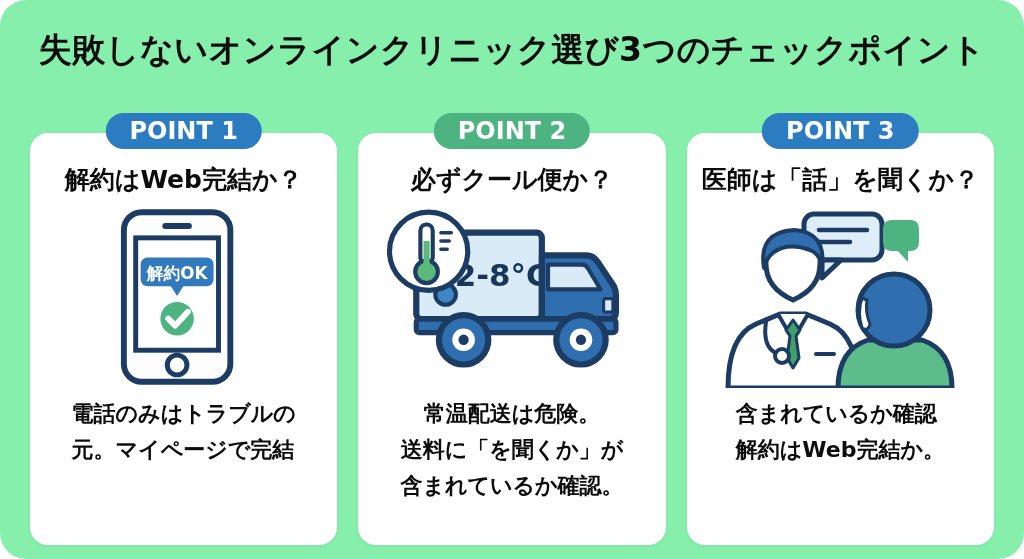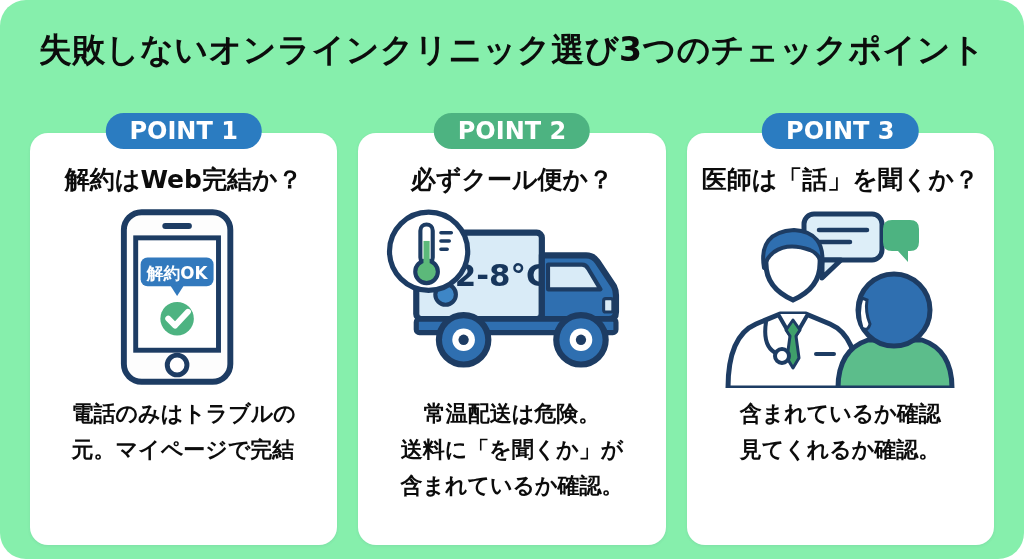--- a/index.html
+++ b/index.html
@@ -168,18 +168,18 @@
 
           <g>
             <path d="M118 180 Q118 142 148 132 L202 132 Q232 142 232 180 Z" fill="#5cbd8b" stroke="#1d3c63" stroke-width="5" stroke-linejoin="round"></path>
             <circle cx="174" cy="102" r="36" fill="#2f6fb0" stroke="#1d3c63" stroke-width="5"></circle>
             <path d="M142 90 Q137 104 142 120 Q148 124 150 116 Q145 104 147 92 Z" fill="#ffffff" stroke="#1d3c63" stroke-width="3"></path>
           </g>
         </svg>
       </div>
       <div class="body-text">
         <div>含まれているか確認</div>
-        <div>見てくれるか確認。</div>
+        <div>解約はWeb完結か。</div>
       </div>
     </div>
 
   </div>
 </div>
 
 </body></html>

